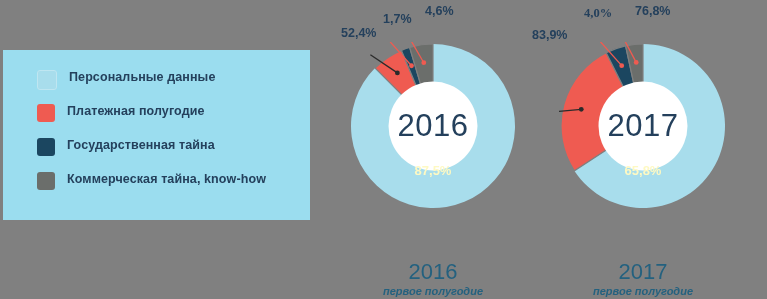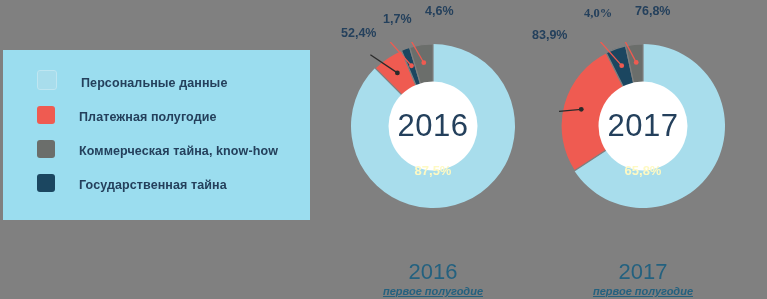--- a/index.html
+++ b/index.html
@@ -16,21 +16,21 @@
   .legend-panel{
     position:absolute;
     left:3px;top:50px;width:307px;height:170px;
     background:#9BDDEF;
   }
   .legend-list{
     position:absolute;left:34px;top:20px;
     display:flex;flex-direction:column;
     gap:14px;
   }
-  .legend-row{display:flex;align-items:flex-end;gap:24px;height:20px;}
+  .legend-row{display:flex;align-items:flex-start;gap:12px;height:20px;}
   .swatch{
     width:18px;height:18px;border-radius:3px;flex:none;
   }
   .sw-personal{background:#A8DDEC;border:1px solid #BFE6F1;}
   .sw-payment{background:#EF5B51;}
   .sw-state{background:#1B4660;}
   .sw-commercial{background:#6B6E6B;}
   .legend-label{
     font-size:12.5px;font-weight:bold;color:#24405C;
     letter-spacing:0.1px;white-space:nowrap;
@@ -61,48 +61,48 @@
     position:absolute;
     font-size:12.5px;font-weight:bold;color:#24405C;
     white-space:nowrap;
   }
 
   
   .caption{
     position:absolute;width:168px;text-align:center;top:218px;
   }
   .cap-year{font-size:22px;color:#24617F;line-height:24px;}
-  .cap-sub{font-size:11px;font-style:italic;font-weight:bold;color:#24617F;line-height:14px;text-decoration:underline;}
+  .cap-sub{font-size:11px;font-style:italic;font-weight:bold;color:#24617F;line-height:14px;}
 </style>
 </head>
 <body>
 
 <div class="stage">
 
   <div class="legend-panel">
     <div class="legend-list">
 
       <div class="legend-row">
         <span class="swatch sw-personal"></span>
         <span class="legend-label">Персональные данные</span>
       </div>
 
       <div class="legend-row">
         <span class="swatch sw-payment"></span>
         <span class="legend-label">Платежная полугодие</span>
       </div>
 
       <div class="legend-row">
-        <span class="swatch sw-commercial"></span>
-        <span class="legend-label">Коммерческая тайна, know-how</span>
+        <span class="swatch sw-state"></span>
+        <span class="legend-label">Государственная тайна</span>
       </div>
 
       <div class="legend-row">
-        <span class="swatch sw-state"></span>
-        <span class="legend-label">Государственная тайна</span>
+        <span class="swatch sw-commercial"></span>
+        <span class="legend-label">Коммерческая тайна, know-how</span>
       </div>
 
     </div>
   </div>
 
   <div class="donut-block donut-2016">
     <div class="donut-wrap">
       <svg class="donut-svg" viewBox="0 0 168 168">
         <g>
             <path d="M 84 84 L 84 2 A 82 82 0 1 1 26.01724394270309 26.01724394270311 Z" fill="#A8DDEC"></path>

